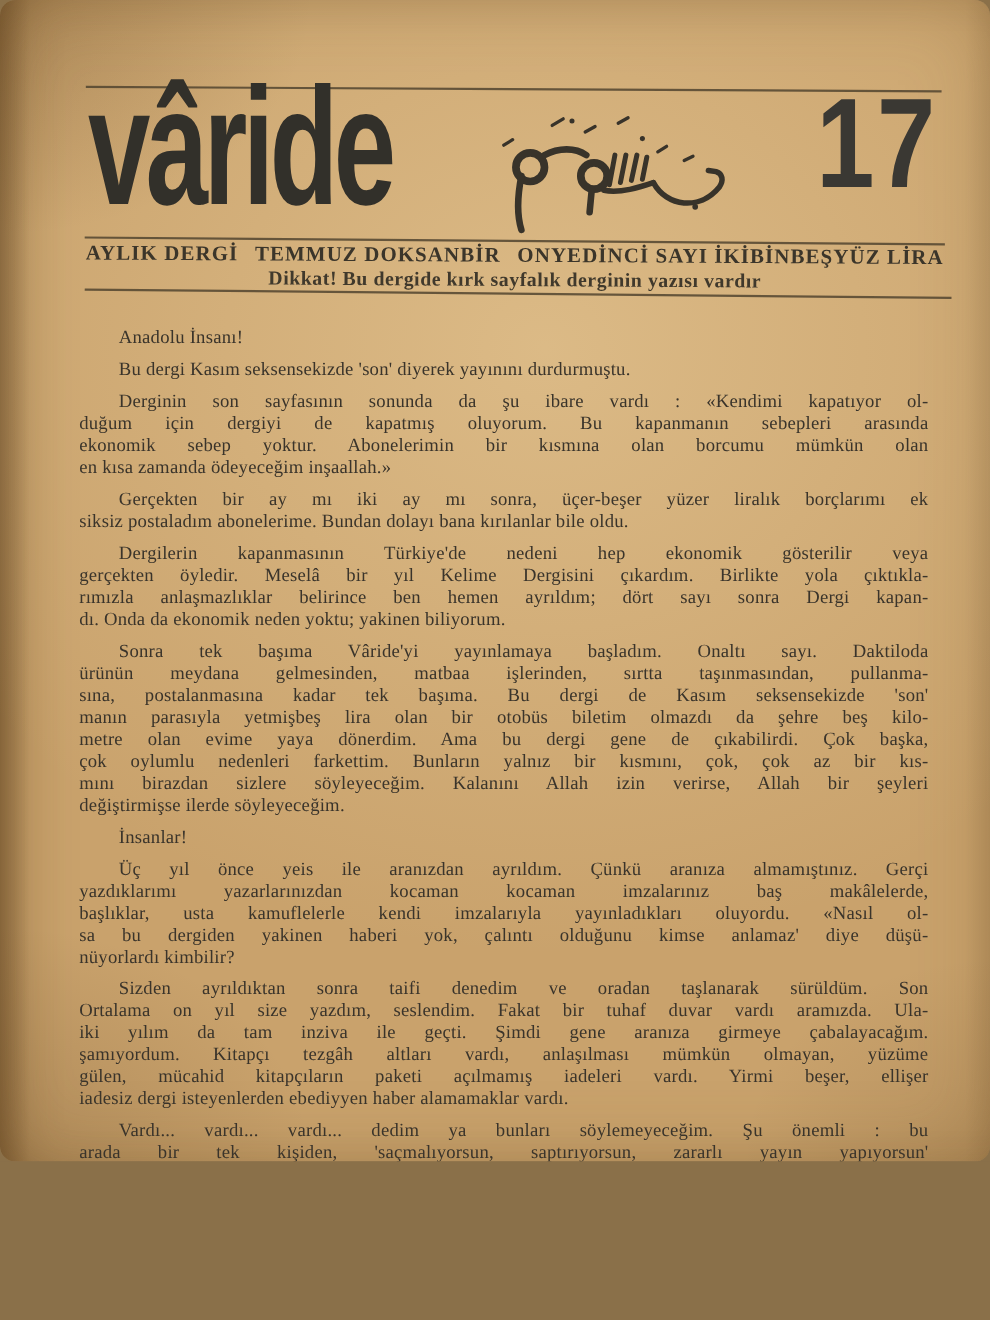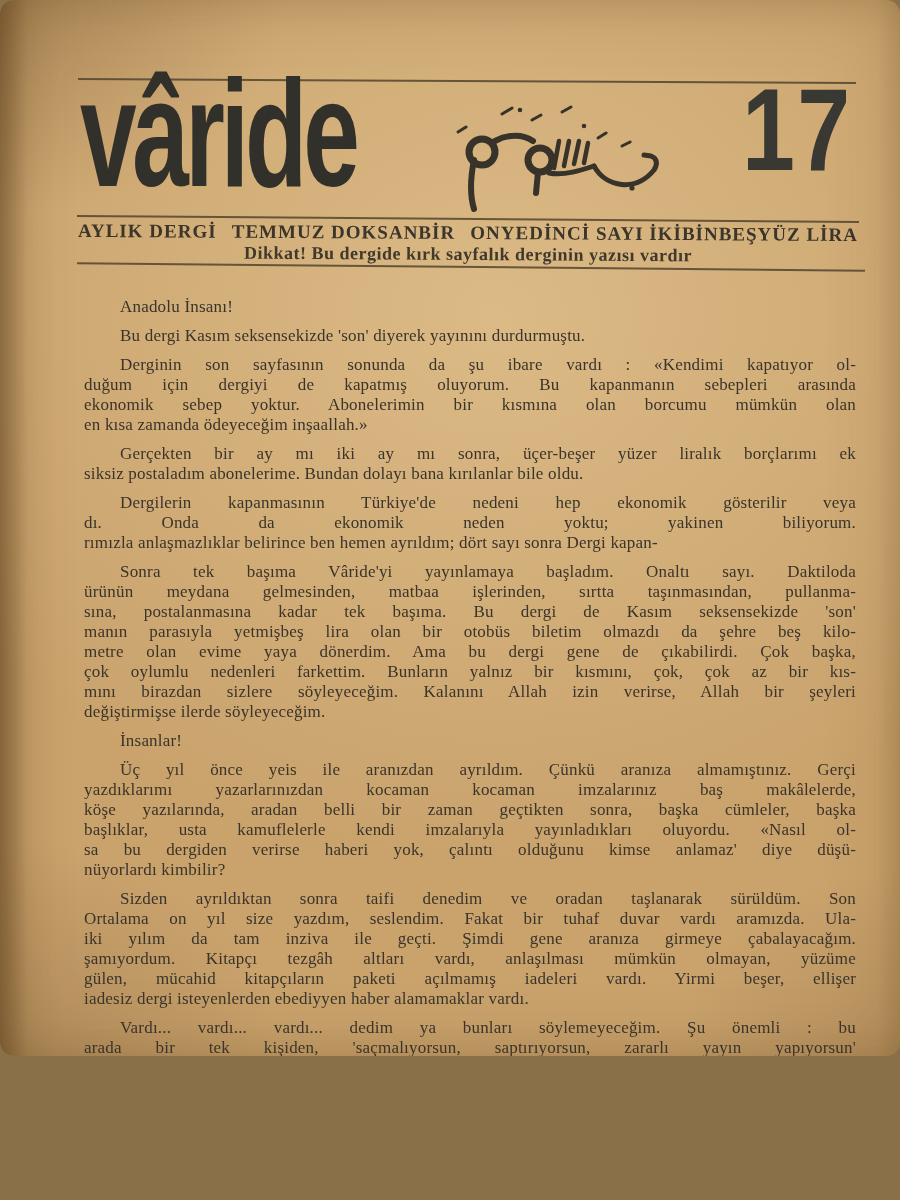--- a/index.html
+++ b/index.html
@@ -39,21 +39,21 @@
     display:flex;justify-content:space-between;
     font-weight:bold;font-size:19px;letter-spacing:1px;color:#3b352a;
     transform:rotate(0.3deg);white-space:nowrap;
   }
   .notice{
     position:absolute;left:78px;top:244px;width:780px;text-align:center;
     font-weight:bold;font-size:18px;letter-spacing:0.5px;color:#40392c;
     transform:rotate(0.35deg);
   }
   .article{
-    position:absolute;left:84px;top:297px;width:772px;
+    position:absolute;left:72px;top:297px;width:772px;
     font-size:17px;line-height:20px;letter-spacing:0.2px;color:#3a342b;
   }
   .para{margin:0 0 9px 0;}
   .ln{text-align:justify;text-align-last:justify;}
   .para .ln:first-child{text-indent:36px;}
   .para .ln:last-child{text-align-last:left;}
 </style>
 </head>
 <body>
 
@@ -116,42 +116,42 @@
         <div class="ln">duğum için dergiyi de kapatmış oluyorum. Bu kapanmanın sebepleri arasında</div>
         <div class="ln">ekonomik sebep yoktur. Abonelerimin bir kısmına olan borcumu mümkün olan</div>
         <div class="ln">en kısa zamanda ödeyeceğim inşaallah.»</div>
       </div>
       <div class="para">
         <div class="ln">Gerçekten bir ay mı iki ay mı sonra, üçer-beşer yüzer liralık borçlarımı ek</div>
         <div class="ln">siksiz postaladım abonelerime. Bundan dolayı bana kırılanlar bile oldu.</div>
       </div>
       <div class="para">
         <div class="ln">Dergilerin kapanmasının Türkiye'de nedeni hep ekonomik gösterilir veya</div>
+        <div class="ln">gerçekten öyledir. Meselâ bir yıl Kelime Dergisini çıkardım. Birlikte yola çıktıkla-</div>
+        <div class="ln">rımızla anlaşmazlıklar belirince ben hemen ayrıldım; dört sayı sonra Dergi kapan-</div>
         <div class="ln">dı. Onda da ekonomik neden yoktu; yakinen biliyorum.</div>
-        <div class="ln">rımızla anlaşmazlıklar belirince ben hemen ayrıldım; dört sayı sonra Dergi kapan-</div>
       </div>
       <div class="para">
         <div class="ln">Sonra tek başıma Vâride'yi yayınlamaya başladım. Onaltı sayı. Daktiloda</div>
         <div class="ln">ürünün meydana gelmesinden, matbaa işlerinden, sırtta taşınmasından, pullanma-</div>
         <div class="ln">sına, postalanmasına kadar tek başıma. Bu dergi de Kasım seksensekizde 'son'</div>
         <div class="ln">manın parasıyla yetmişbeş lira olan bir otobüs biletim olmazdı da şehre beş kilo-</div>
         <div class="ln">metre olan evime yaya dönerdim. Ama bu dergi gene de çıkabilirdi. Çok başka,</div>
         <div class="ln">çok oylumlu nedenleri farkettim. Bunların yalnız bir kısmını, çok, çok az bir kıs-</div>
         <div class="ln">mını birazdan sizlere söyleyeceğim. Kalanını Allah izin verirse, Allah bir şeyleri</div>
         <div class="ln">değiştirmişse ilerde söyleyeceğim.</div>
       </div>
       <div class="para">
         <div class="ln">İnsanlar!</div>
       </div>
       <div class="para">
         <div class="ln">Üç yıl önce yeis ile aranızdan ayrıldım. Çünkü aranıza almamıştınız. Gerçi</div>
         <div class="ln">yazdıklarımı yazarlarınızdan kocaman kocaman imzalarınız baş makâlelerde,</div>
-        <div class="ln">köşe yazılarında, aradan belli bir zaman geçtikten sonra, başka cümleler, başka</div>
         <div class="ln">başlıklar, usta kamuflelerle kendi imzalarıyla yayınladıkları oluyordu. «Nasıl ol-</div>
-        <div class="ln">sa bu dergiden verirse haberi yok, çalıntı olduğunu kimse anlamaz' diye düşü-</div>
+        <div class="ln">sa bu dergiden yakinen haberi yok, çalıntı olduğunu kimse anlamaz' diye düşü-</div>
         <div class="ln">nüyorlardı kimbilir?</div>
       </div>
       <div class="para">
         <div class="ln">Sizden ayrıldıktan sonra taifi denedim ve oradan taşlanarak sürüldüm. Son</div>
         <div class="ln">Ortalama on yıl size yazdım, seslendim. Fakat bir tuhaf duvar vardı aramızda. Ula-</div>
         <div class="ln">iki yılım da tam inziva ile geçti. Şimdi gene aranıza girmeye çabalayacağım.</div>
         <div class="ln">şamıyordum. Kitapçı tezgâh altları vardı, anlaşılması mümkün olmayan, yüzüme</div>
         <div class="ln">gülen, mücahid kitapçıların paketi açılmamış iadeleri vardı. Yirmi beşer, ellişer</div>
         <div class="ln">iadesiz dergi isteyenlerden ebediyyen haber alamamaklar vardı.</div>
       </div>

